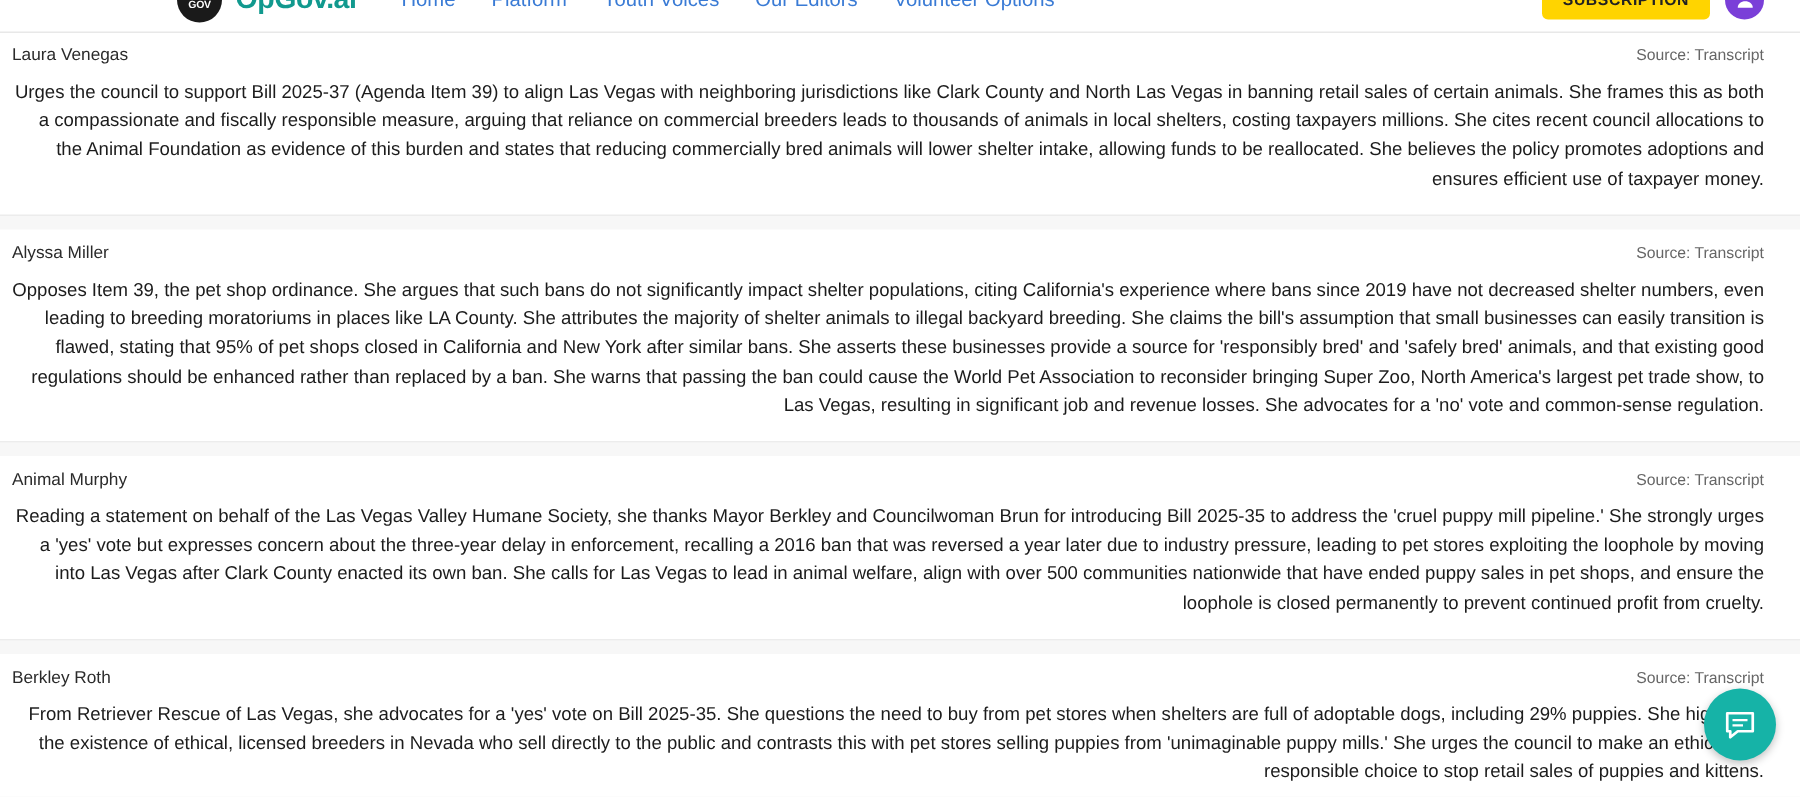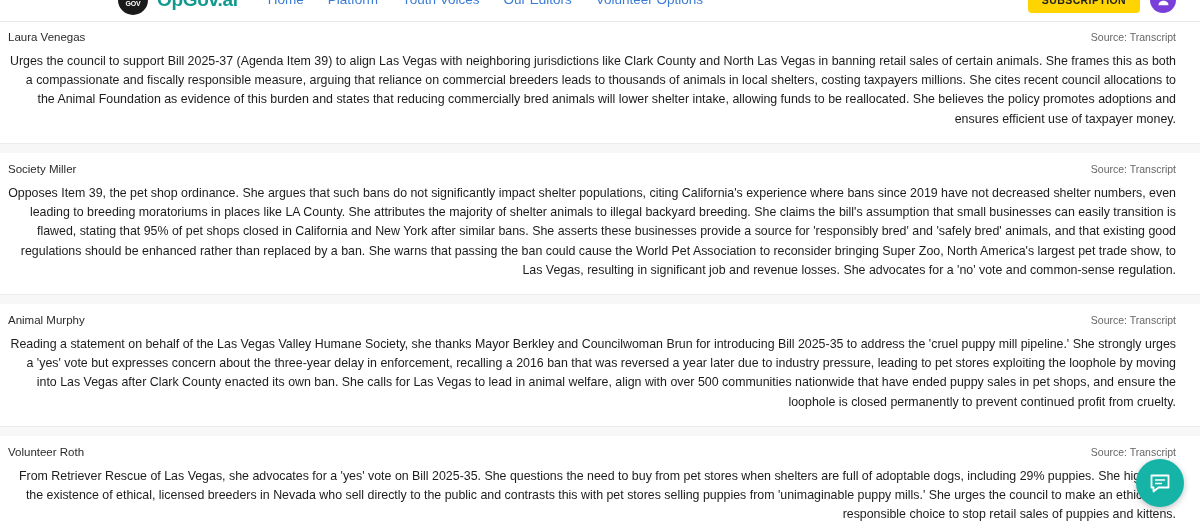--- a/index.html
+++ b/index.html
@@ -201,37 +201,37 @@
     <div class="card">
       <div class="card-head">
         <div class="speaker">Laura Venegas</div>
         <div class="source">Source: Transcript</div>
       </div>
       <div class="body">Urges the council to support Bill 2025-37 (Agenda Item 39) to align Las Vegas with neighboring jurisdictions like Clark County and North Las Vegas in banning retail sales of certain animals. She frames this as both a compassionate and fiscally responsible measure, arguing that reliance on commercial breeders leads to thousands of animals in local shelters, costing taxpayers millions. She cites recent council allocations to the Animal Foundation as evidence of this burden and states that reducing commercially bred animals will lower shelter intake, allowing funds to be reallocated. She believes the policy promotes adoptions and ensures efficient use of taxpayer money.</div>
     </div>
 
     <div class="card">
       <div class="card-head">
-        <div class="speaker">Society Miller</div>
+        <div class="speaker">Alyssa Miller</div>
         <div class="source">Source: Transcript</div>
       </div>
       <div class="body">Opposes Item 39, the pet shop ordinance. She argues that such bans do not significantly impact shelter populations, citing California's experience where bans since 2019 have not decreased shelter numbers, even leading to breeding moratoriums in places like LA County. She attributes the majority of shelter animals to illegal backyard breeding. She claims the bill's assumption that small businesses can easily transition is flawed, stating that 95% of pet shops closed in California and New York after similar bans. She asserts these businesses provide a source for 'responsibly bred' and 'safely bred' animals, and that existing good regulations should be enhanced rather than replaced by a ban. She warns that passing the ban could cause the World Pet Association to reconsider bringing Super Zoo, North America's largest pet trade show, to Las Vegas, resulting in significant job and revenue losses. She advocates for a 'no' vote and common-sense regulation.</div>
     </div>
 
     <div class="card">
       <div class="card-head">
         <div class="speaker">Animal Murphy</div>
         <div class="source">Source: Transcript</div>
       </div>
       <div class="body">Reading a statement on behalf of the Las Vegas Valley Humane Society, she thanks Mayor Berkley and Councilwoman Brun for introducing Bill 2025-35 to address the 'cruel puppy mill pipeline.' She strongly urges a 'yes' vote but expresses concern about the three-year delay in enforcement, recalling a 2016 ban that was reversed a year later due to industry pressure, leading to pet stores exploiting the loophole by moving into Las Vegas after Clark County enacted its own ban. She calls for Las Vegas to lead in animal welfare, align with over 500 communities nationwide that have ended puppy sales in pet shops, and ensure the loophole is closed permanently to prevent continued profit from cruelty.</div>
     </div>
 
     <div class="card">
       <div class="card-head">
-        <div class="speaker">Volunteer Roth</div>
+        <div class="speaker">Berkley Roth</div>
         <div class="source">Source: Transcript</div>
       </div>
       <div class="body">From Retriever Rescue of Las Vegas, she advocates for a 'yes' vote on Bill 2025-35. She questions the need to buy from pet stores when shelters are full of adoptable dogs, including 29% puppies. She highlights the existence of ethical, licensed breeders in Nevada who sell directly to the public and contrasts this with pet stores selling puppies from 'unimaginable puppy mills.' She urges the council to make an ethical and responsible choice to stop retail sales of puppies and kittens.</div>
     </div>
 
   </div>
 
   <div class="chat-fab">
     <svg width="24" height="24" viewBox="0 0 24 24" aria-hidden="true">
       <path d="M3.5 4.5h17v12h-10l-5 4v-4h-2z" fill="none" stroke="#ffffff" stroke-width="1.8" stroke-linejoin="round"></path>

